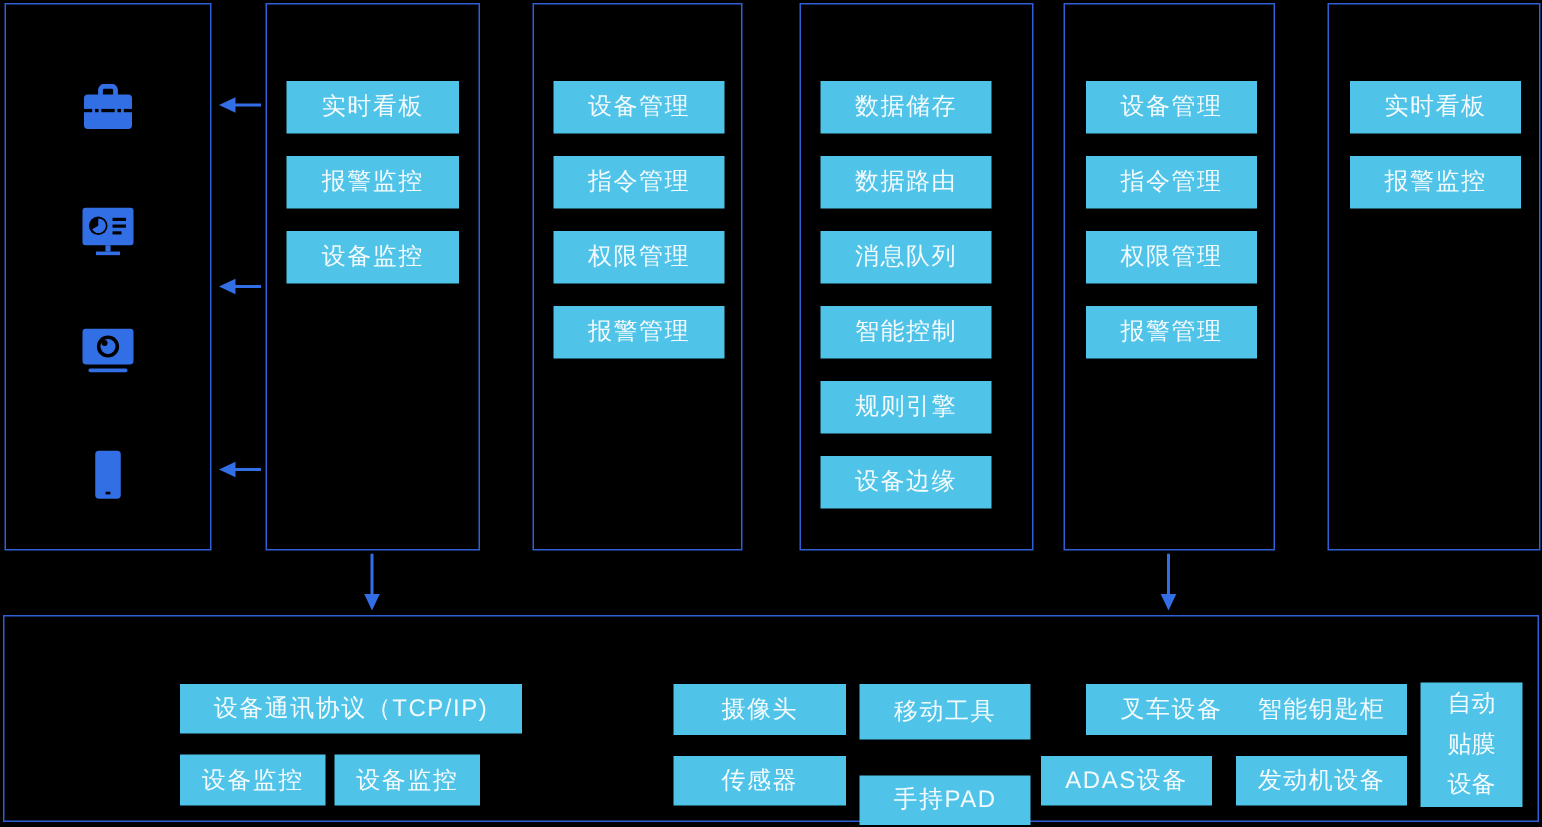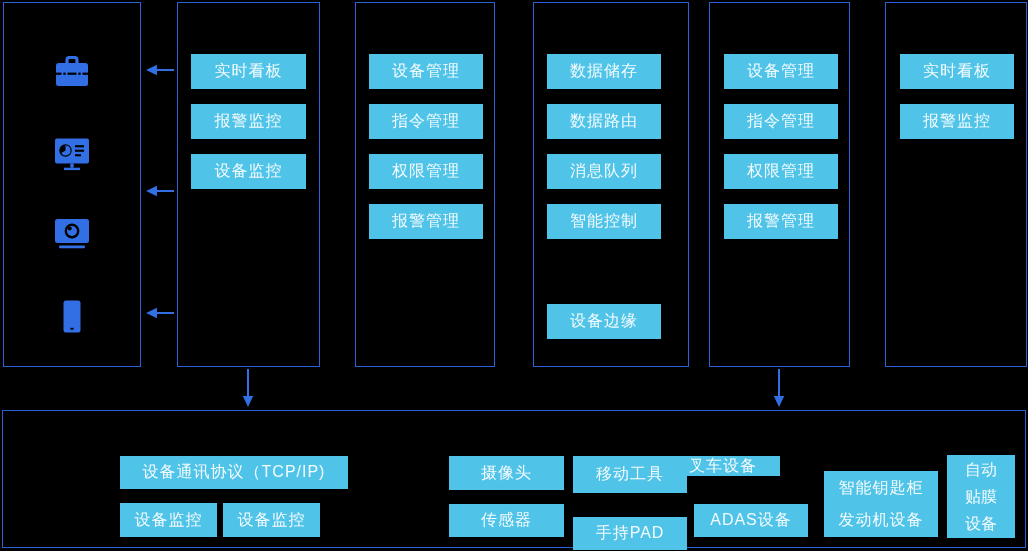--- a/index.html
+++ b/index.html
@@ -97,20 +97,21 @@
     <div class="btn r1">指令管理</div>
     <div class="btn r2">权限管理</div>
     <div class="btn r3">报警管理</div>
   </div>
 
   <div class="panel p4">
     <div class="btn r0">数据储存</div>
     <div class="btn r1">数据路由</div>
     <div class="btn r2">消息队列</div>
     <div class="btn r3">智能控制</div>
+    <div class="btn r4">规则引擎</div>
     <div class="btn r5">设备边缘</div>
   </div>
 
   <div class="panel p5">
     <div class="btn r0">设备管理</div>
     <div class="btn r1">指令管理</div>
     <div class="btn r2">权限管理</div>
     <div class="btn r3">报警管理</div>
   </div>
 
@@ -151,22 +152,22 @@
     </svg>
   </span>
 
   <div class="bottom-panel">
     <div class="bbtn" style="left:117px;top:45px;width:228px;height:33px">设备通讯协议（TCP/IP)</div>
     <div class="bbtn" style="left:117px;top:92px;width:97px;height:34px">设备监控</div>
     <div class="bbtn" style="left:220px;top:92px;width:97px;height:34px">设备监控</div>
 
     <div class="bbtn" style="left:446px;top:45px;width:115px;height:34px">摄像头</div>
     <div class="bbtn" style="left:570px;top:45px;width:114px;height:37px">移动工具</div>
-    <div class="bbtn" style="left:663px;top:45px;width:114px;height:20px">叉车设备</div>
-    <div class="bbtn" style="left:821px;top:60px;width:114px;height:34px">智能钥匙柜</div>
+    <div class="bbtn" style="left:721px;top:45px;width:114px;height:34px">叉车设备</div>
+    <div class="bbtn" style="left:821px;top:45px;width:114px;height:34px">智能钥匙柜</div>
 
     <div class="bbtn" style="left:446px;top:93px;width:115px;height:33px">传感器</div>
     <div class="bbtn" style="left:570px;top:106px;width:114px;height:33px">手持PAD</div>
     <div class="bbtn" style="left:691px;top:93px;width:114px;height:33px">ADAS设备</div>
     <div class="bbtn" style="left:821px;top:93px;width:114px;height:33px">发动机设备</div>
 
     <div class="bbtn tall" style="left:944px;top:44px;width:68px;height:83px">
       <span>自动</span>
       <span>贴膜</span>
       <span>设备</span>

